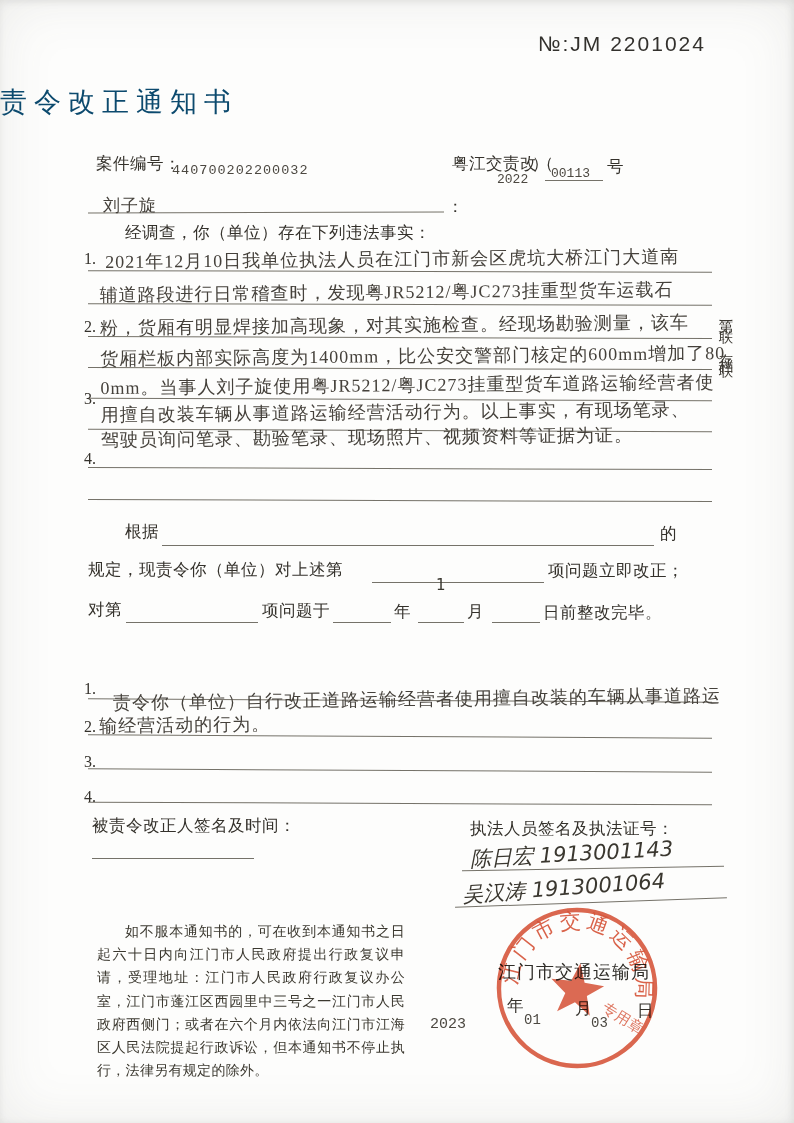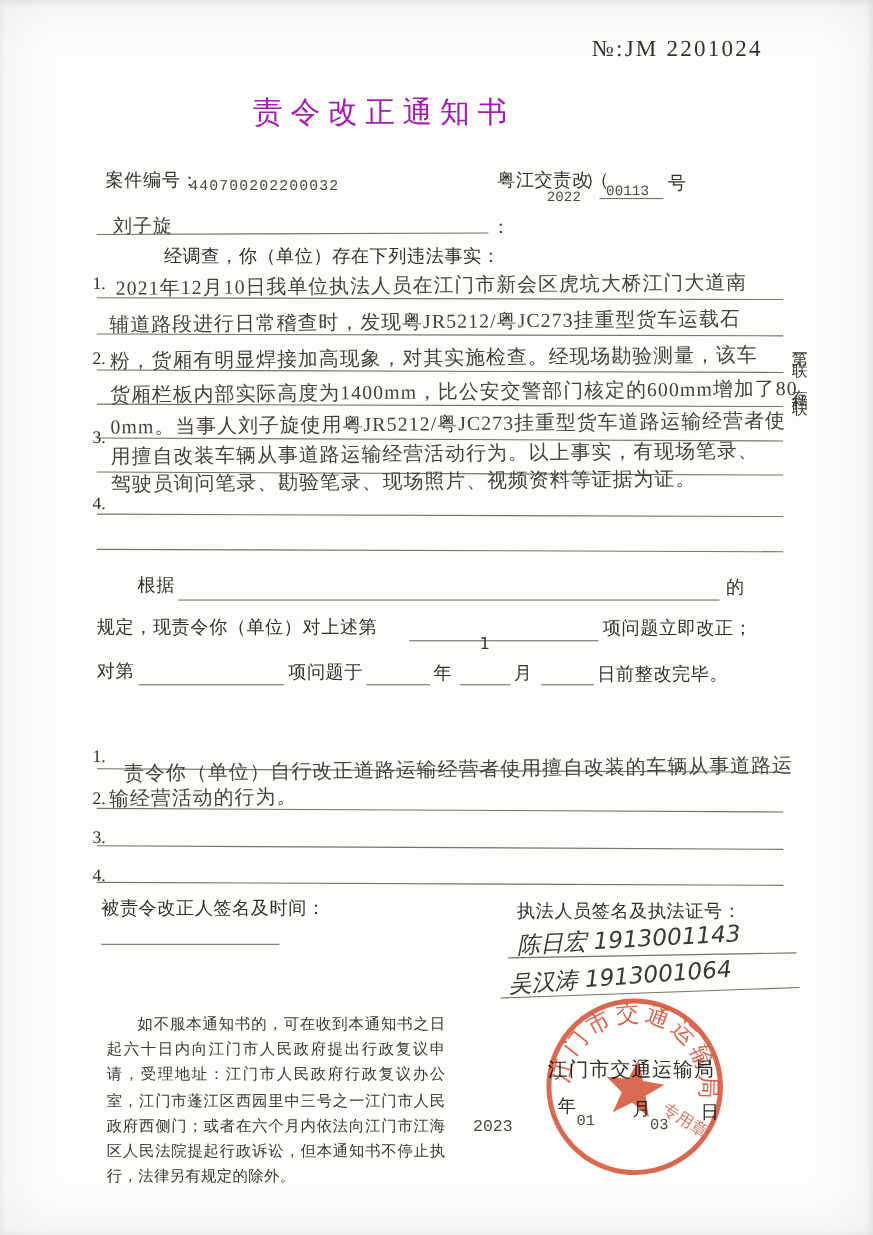--- a/index.html
+++ b/index.html
@@ -18,39 +18,39 @@
   .hand{font-family:"DejaVu Sans", sans-serif;font-style:italic;color:#3a372f;white-space:nowrap;}
   .stamp-wrap{mix-blend-mode:multiply;opacity:.93;}
   .side-vert{writing-mode:vertical-rl;letter-spacing:5px;font-size:14.5px;color:#3c3933;}
   .footnote{font-size:14px;line-height:23.2px;text-align:justify;text-indent:2em;color:#3b382f;letter-spacing:.3px;}
 </style>
 </head>
 <body>
 
 <div class="page">
 
-  <div class="abs" style="left:538px;top:32px;font-size:21px;letter-spacing:2px;font-family:Liberation Serif, serif;color:#33312d;">№:JM 2201024</div>
+  <div class="abs" style="left:538px;top:32px;font-size:21px;letter-spacing:2px;font-family:Liberation Sans, sans-serif;color:#33312d;">№:JM 2201024</div>
 
-  <div class="abs" style="left:0;top:84px;width:698px;text-align:center;font-size:27px;letter-spacing:7px;color:#a21caf;">责令改正通知书</div>
+  <div class="abs" style="left:0;top:84px;width:698px;font-size:27px;letter-spacing:7px;color:#0c4a6e;">责令改正通知书</div>
 
   <div class="abs form" style="left:96px;top:153px;">案件编号：</div>
   <div class="abs mono" style="left:172px;top:163px;font-size:13.5px;letter-spacing:1px;">440700202200032</div>
 
   <div class="abs form" style="left:452px;top:153px;">粤江交责改（</div>
   <div class="abs mono" style="left:497px;top:172px;font-size:13px;">2022</div>
   <div class="abs form" style="left:532px;top:153px;">）</div>
   <div class="rule" style="left:545px;top:180px;width:58px;"></div>
   <div class="abs mono" style="left:551px;top:166px;font-size:13px;">00113</div>
   <div class="abs form" style="left:607px;top:156px;">号</div>
 
   <div class="rule" style="left:88px;top:212px;width:356px;transform:rotate(-0.2deg);"></div>
   <div class="abs fill" style="left:103px;top:194px;font-size:17px;">刘子旋</div>
   <div class="abs form" style="left:447px;top:196px;">：</div>
 
-  <div class="abs form" style="left:125px;top:222px;margin-left:24px;">经调查，你（单位）存在下列违法事实：</div>
+  <div class="abs form" style="left:125px;top:222px;">经调查，你（单位）存在下列违法事实：</div>
 
   <div class="rule" style="left:88px;top:271px;width:624px;transform:rotate(0.15deg);"></div>
   <div class="rule" style="left:88px;top:304px;width:624px;transform:rotate(0.15deg);"></div>
   <div class="rule" style="left:88px;top:337px;width:624px;transform:rotate(0.2deg);"></div>
   <div class="rule" style="left:88px;top:368px;width:624px;transform:rotate(0.2deg);"></div>
   <div class="rule" style="left:88px;top:399px;width:624px;transform:rotate(0.25deg);"></div>
   <div class="rule" style="left:88px;top:430px;width:624px;transform:rotate(0.25deg);"></div>
   <div class="rule" style="left:88px;top:468px;width:624px;transform:rotate(0.2deg);"></div>
   <div class="rule" style="left:88px;top:500px;width:624px;transform:rotate(0.2deg);"></div>
 

